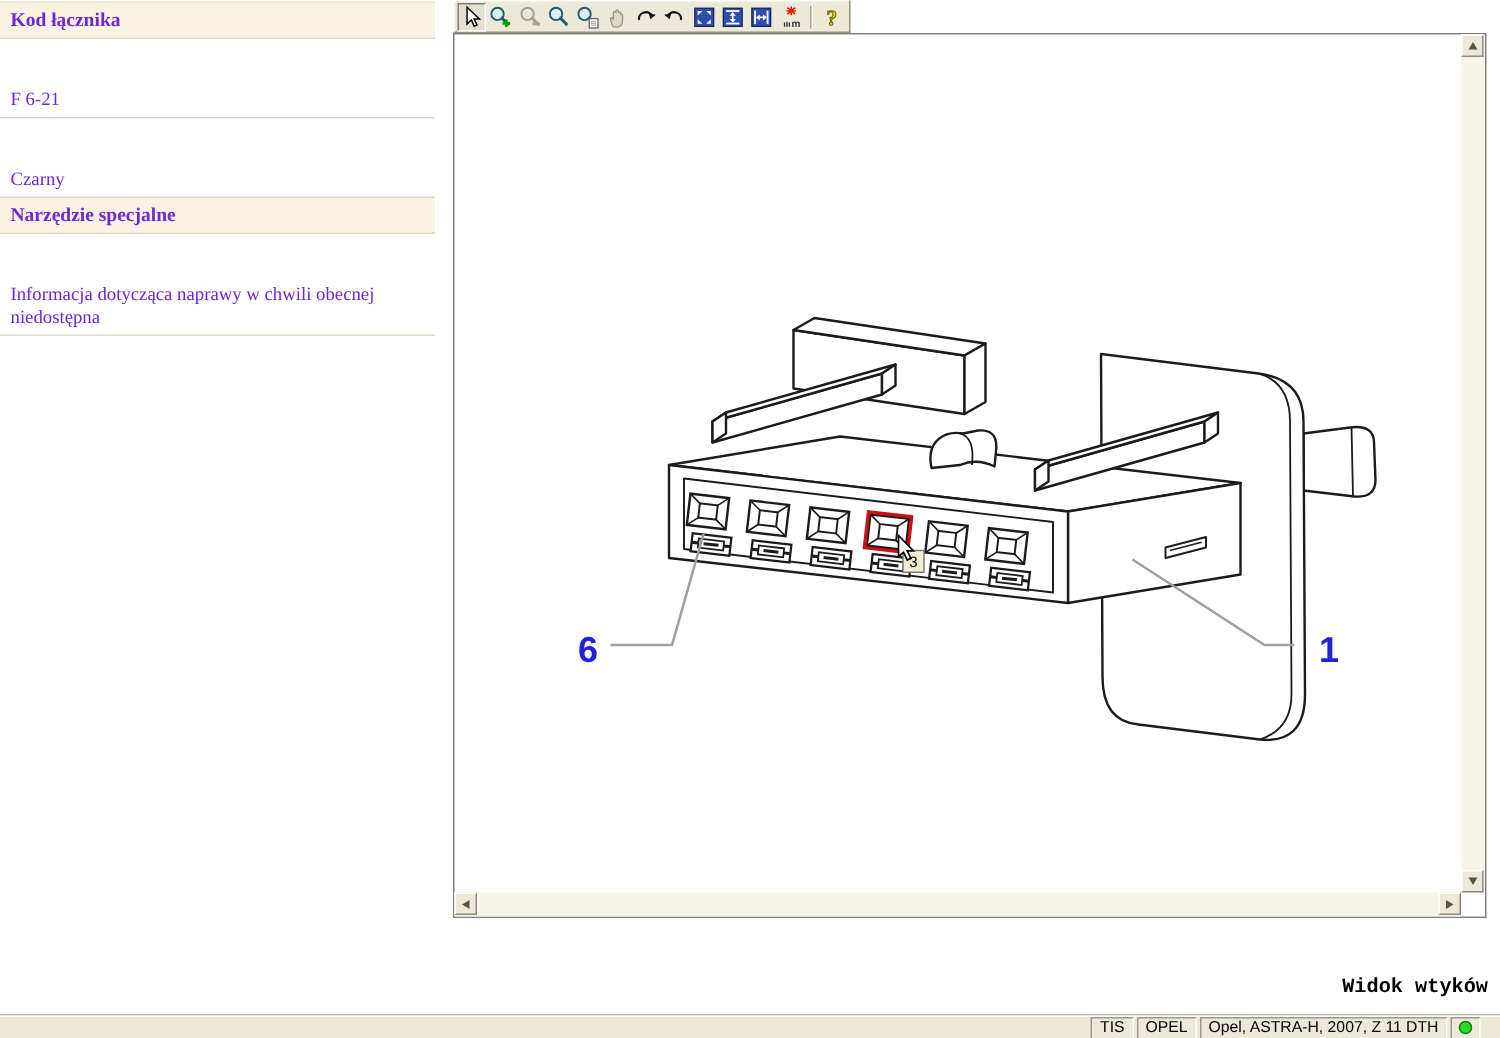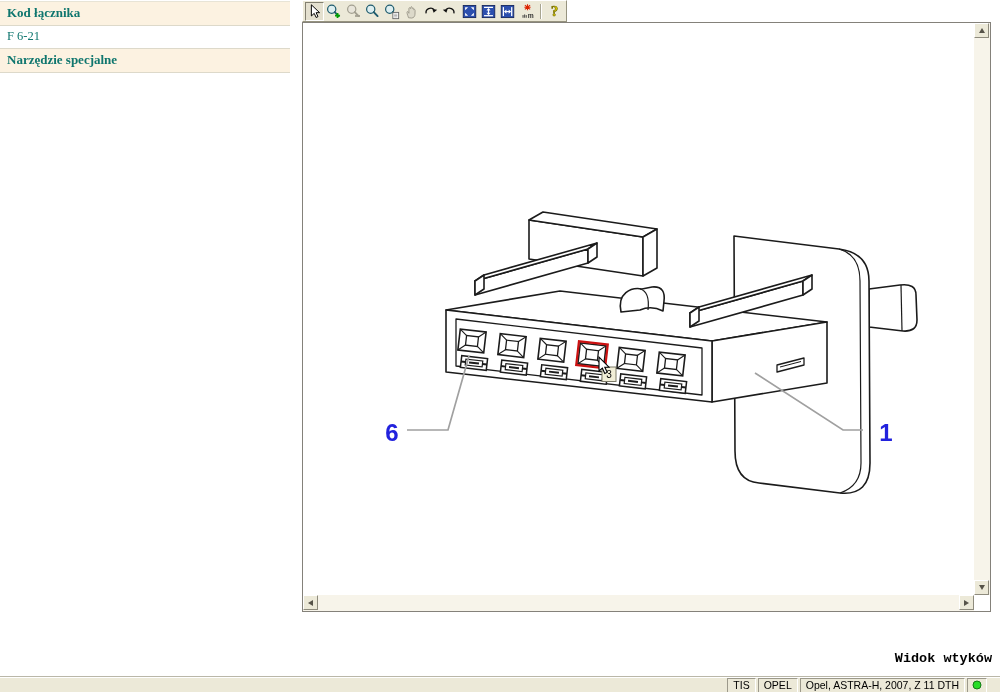--- a/index.html
+++ b/index.html
@@ -1,24 +1,24 @@
 <!DOCTYPE html>
 <html><head>
 <meta charset="utf-8">
 <style>
   html,body{margin:0;padding:0;background:#fff;}
   .app{position:relative;width:1000px;height:692px;background:#fff;overflow:hidden;
        font-family:"Liberation Sans",sans-serif;}
 
   
   .info-panel{position:absolute;left:0;top:1px;width:290px;font-family:"Liberation Serif",serif;}
-  .row{padding:3px 7px 4px 7px;border-bottom:1px solid #ddd9ca;font-size:13px;color:#0f766e;background:#fff;}
+  .row{padding:3px 7px 4px 7px;border-bottom:1px solid #ddd9ca;font-size:13px;color:#6d28d9;background:#fff;}
   .row:first-child{border-top:1px solid #e8e4d6;}
   .hdr{background:#fcf2e1;font-weight:bold;}
-  .val{font-size:12.5px;}
+  .val{font-size:12.5px;margin-top:30px;}
 
   
   .toolbar{position:absolute;left:302px;top:0;height:22px;width:265px;background:#ece9d8;
            border:1px solid;border-color:#fff #96937f #96937f #fff;display:flex;align-items:center;
            padding:0 2px;box-sizing:border-box;}
   .tbtn{width:20px;height:19px;display:flex;align-items:center;justify-content:center;
         border:1px solid transparent;box-sizing:border-box;}
   .tbtn.pressed{border-color:#827f70 #fff #fff #827f70;background:#e4e0cf;}
   .tsep{width:0;height:15px;border-left:1px solid #a8a591;border-right:1px solid #fff;margin:0 3px;}
 
@@ -50,21 +50,23 @@
   .sind{width:18px;justify-content:center;padding:0;}
 </style>
 </head>
 <body>
 
 <div class="app">
 
   <div class="info-panel">
     <div class="row hdr">Kod łącznika</div>
     <div class="row val">F 6-21</div>
+    <div class="row val">Czarny</div>
     <div class="row hdr">Narzędzie specjalne</div>
+    <div class="row val">Informacja dotycząca naprawy w chwili obecnej niedostępna</div>
   </div>
 
   <svg width="0" height="0" style="position:absolute" aria-hidden="true">
     <defs>
       <g id="ico-lens">
         <circle cx="7.5" cy="7" r="4.6" fill="#ddeef0" stroke="#1f5c6e" stroke-width="1.4"></circle>
         <line x1="10.9" y1="10.2" x2="15.2" y2="14.6" stroke="#1f5c6e" stroke-width="2.2" stroke-linecap="round"></line>
       </g>
       <g id="ico-lens-dis">
         <circle cx="7.5" cy="7" r="4.6" fill="#e8e5da" stroke="#a3a091" stroke-width="1.4"></circle>

